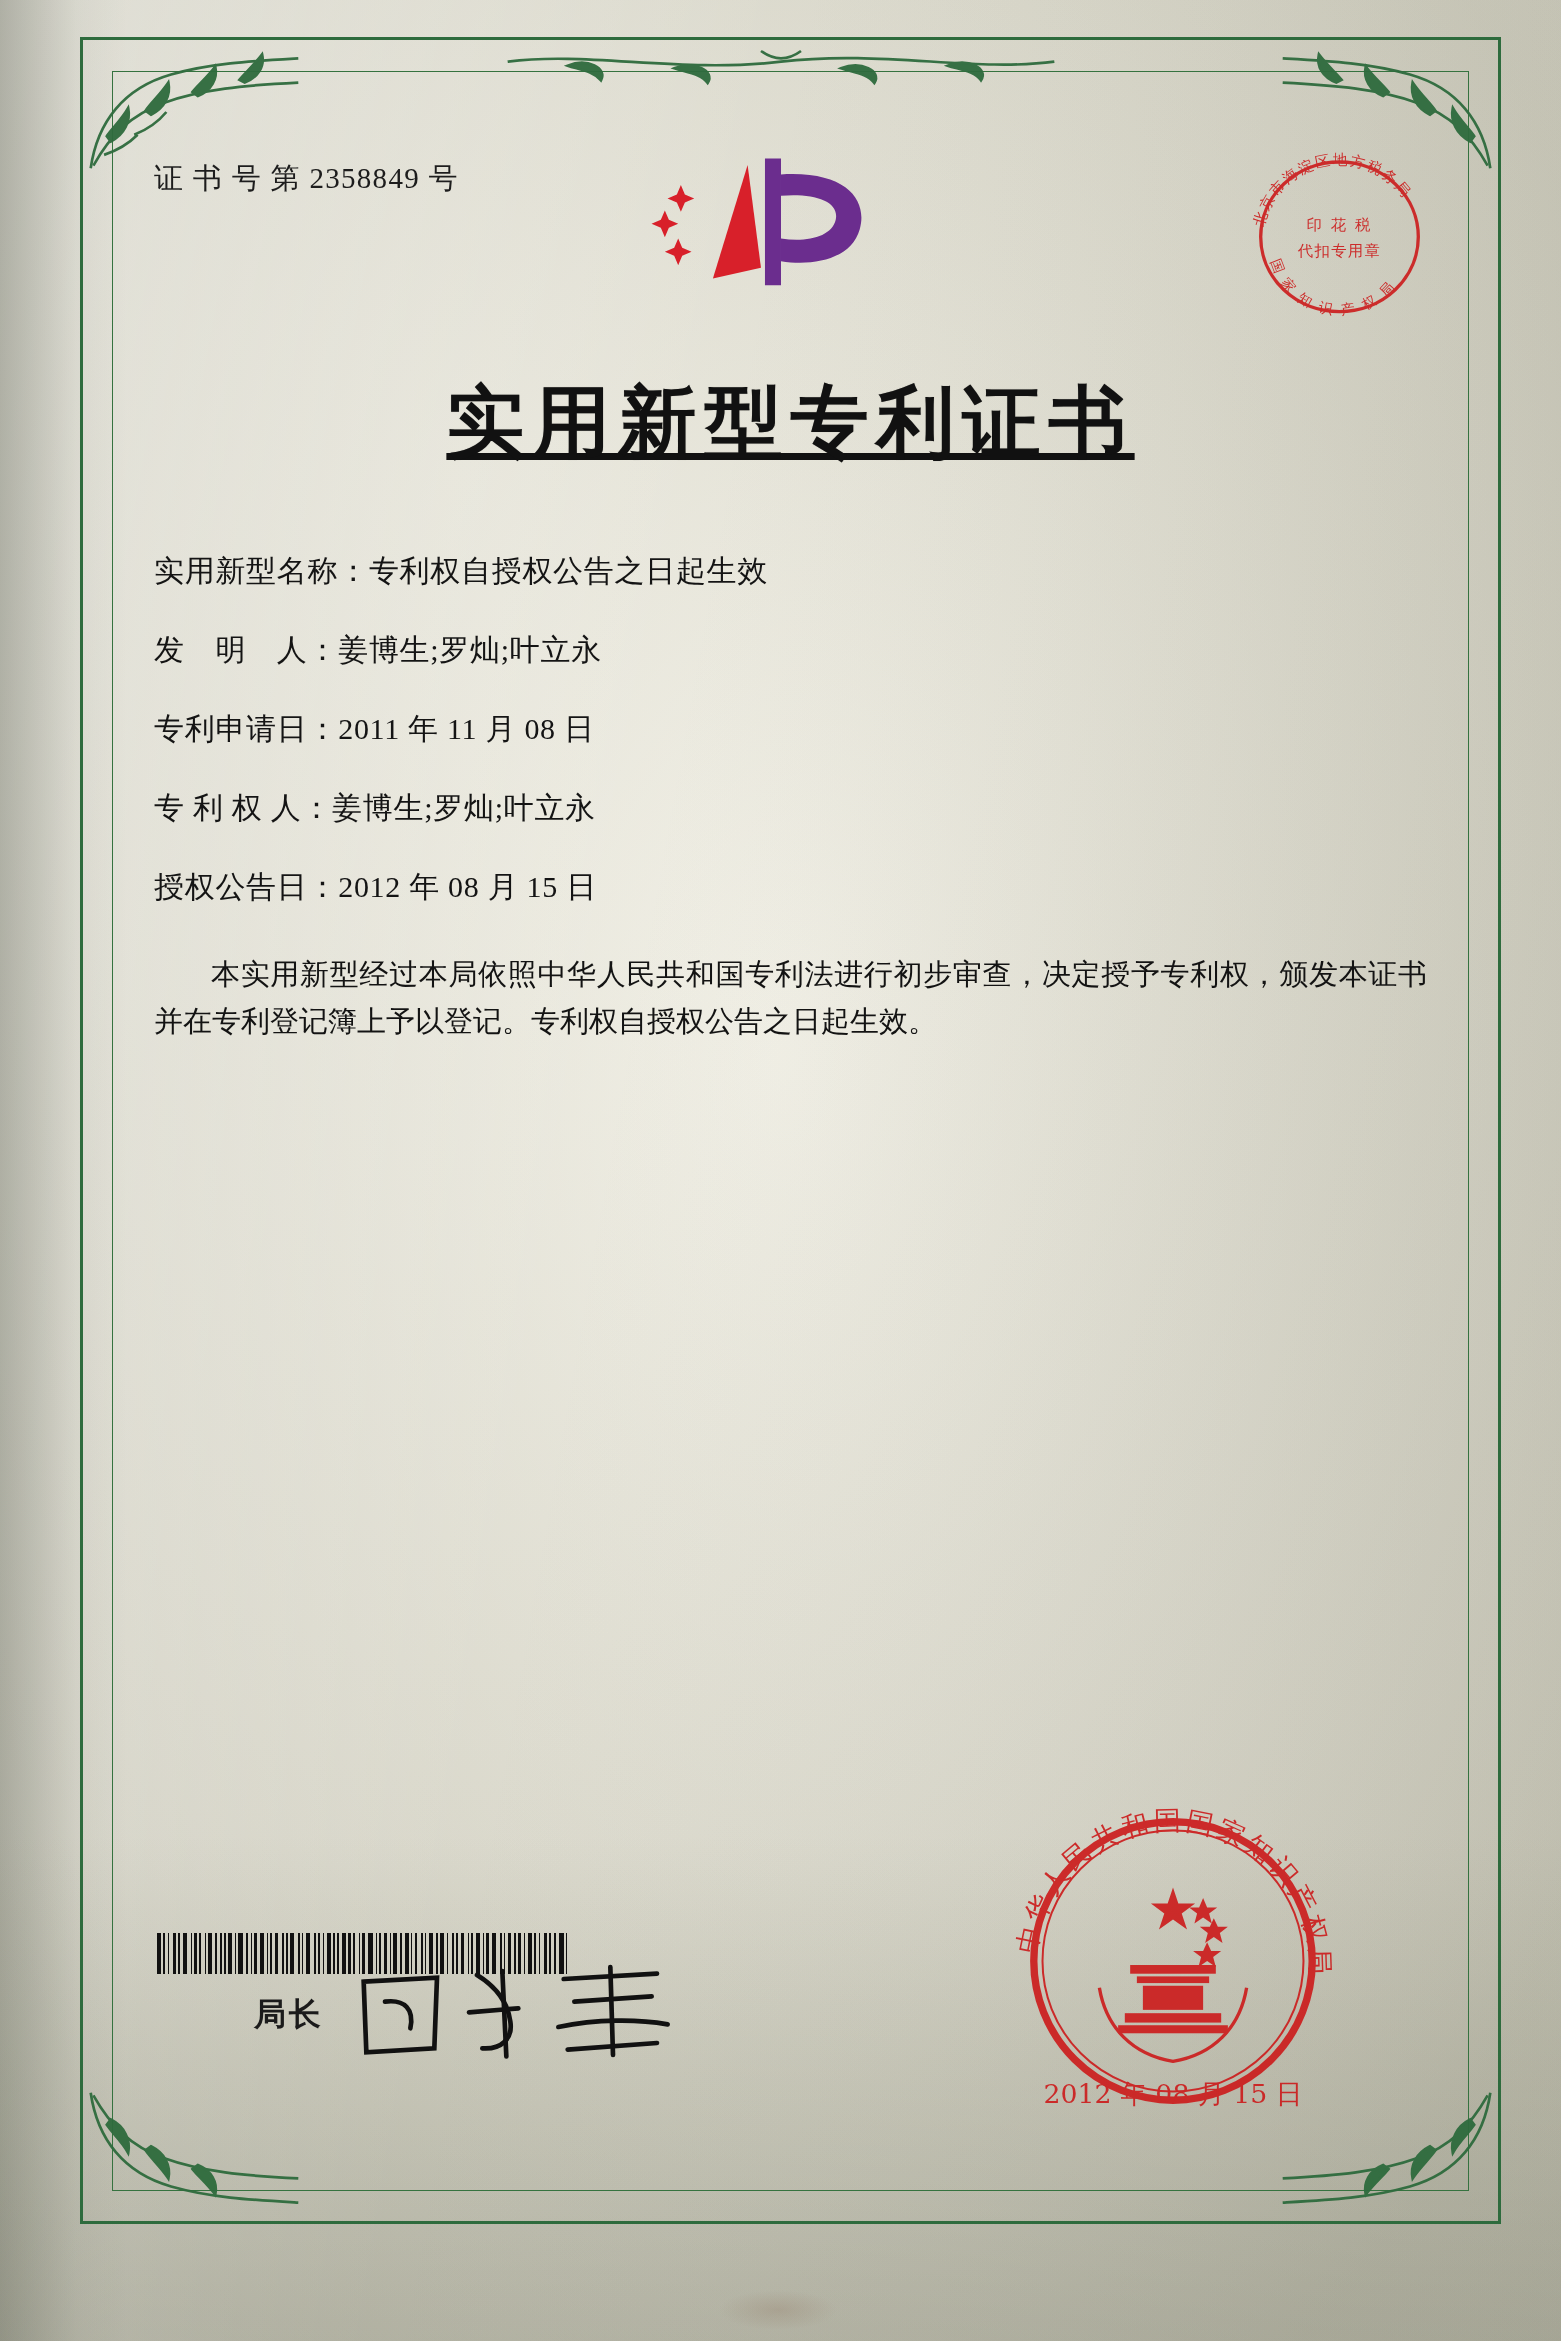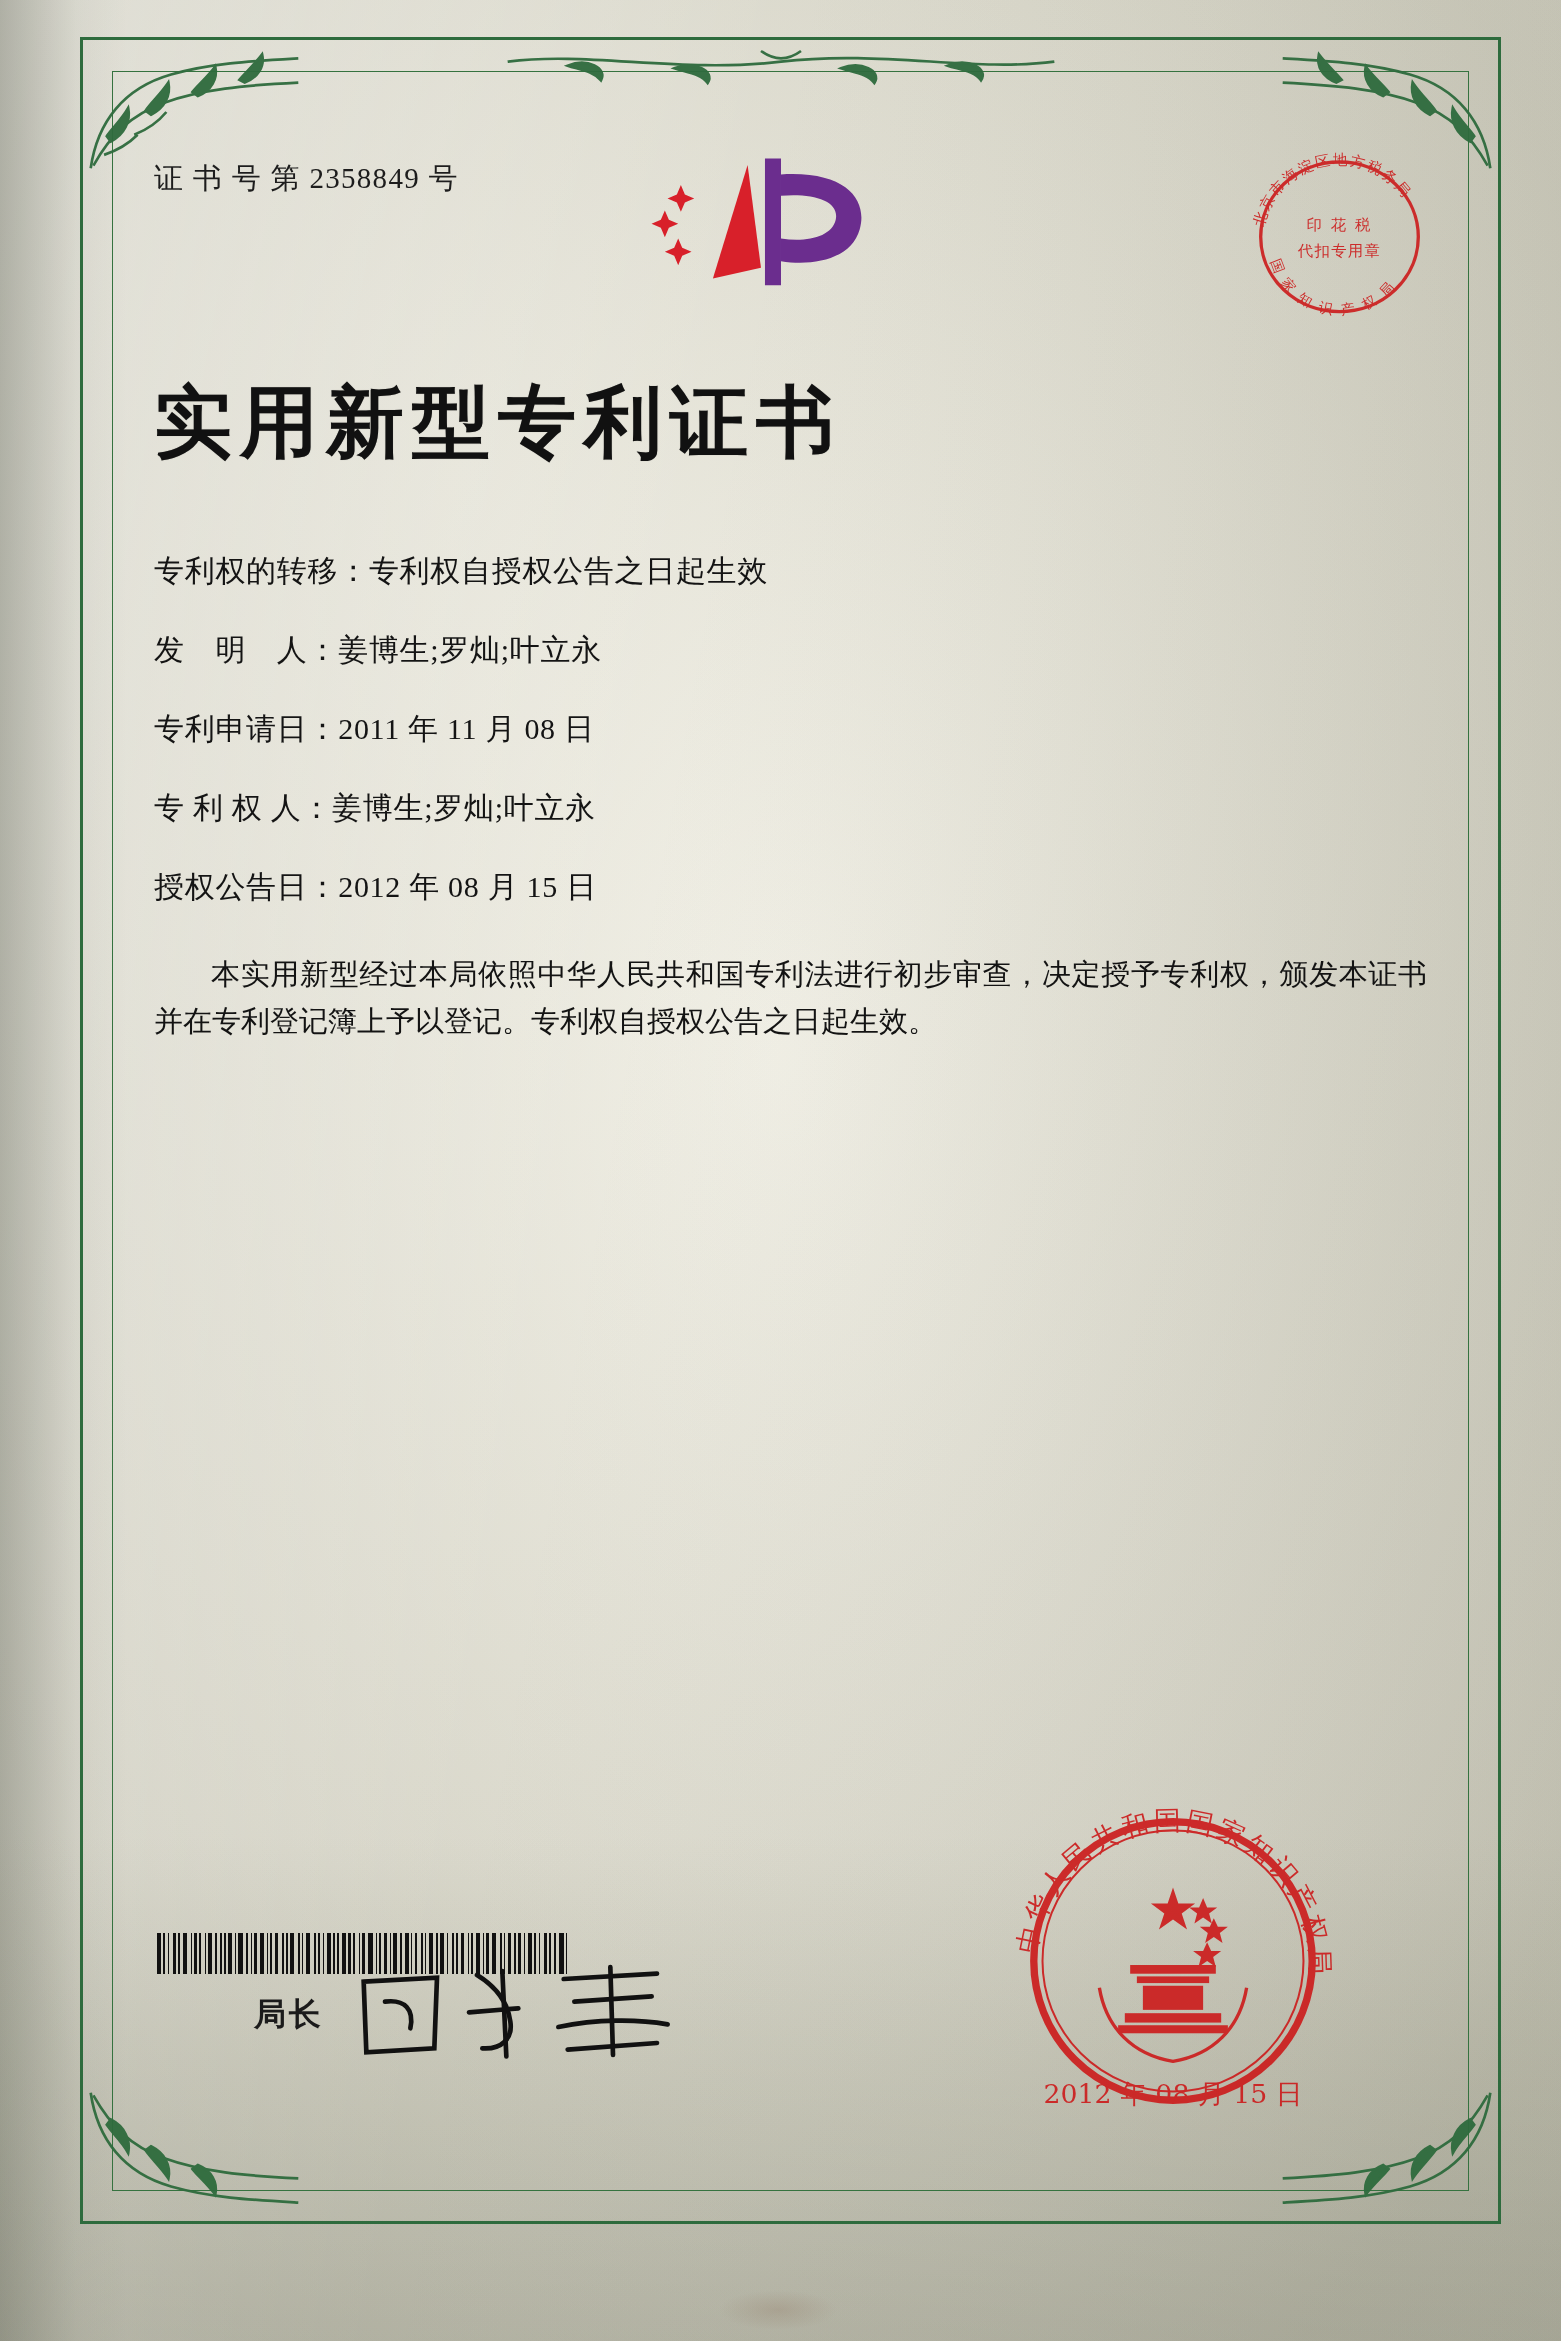--- a/index.html
+++ b/index.html
@@ -119,27 +119,29 @@
     position: absolute;
     right: -13.4px;
     top: 8px;
     width: 201px;
     height: 187px;
     opacity: 0.92;
   }
   .tax-stamp svg { width: 100%; height: 100%; }
 
   .title {
+    text-align: center;
     font-size: 78px;
     font-weight: bold;
     letter-spacing: 8px;
     margin: 172px 0 0 0;
     font-family: "DejaVu Serif", "Liberation Serif", serif;
     color: #111;
     text-shadow: 0 0 0.7px rgba(0,0,0,0.45);
+    text-decoration: underline;
   }
 
   .fields {
     margin-top: 80px;
     font-size: 30px;
     line-height: 1.0;
   }
   .field-row {
     display: flex;
     align-items: baseline;
@@ -341,21 +343,21 @@
         </text>
         <text x="150" y="132" text-anchor="middle" font-size="23" fill="#cc1f1f" font-family="'DejaVu Serif',serif" letter-spacing="3">印 花 税</text>
         <text x="150" y="170" text-anchor="middle" font-size="23" fill="#cc1f1f" font-family="'DejaVu Serif',serif" letter-spacing="2">代扣专用章</text>
       </svg>
     </div>
 
     <div class="title">实用新型专利证书</div>
 
     <div class="fields">
       <div class="field-row">
-        <span class="field-label">专利权的转移：</span>
+        <span class="field-label">实用新型名称：</span>
         <span class="field-value">专利权自授权公告之日起生效</span>
       </div>
       <div class="field-row">
         <span class="field-label">发　明　人：</span>
         <span class="field-value">姜博生;罗灿;叶立永</span>
       </div>
       <div class="field-row">
         <span class="field-label">专利申请日：</span>
         <span class="field-value">2011 年 11 月 08 日</span>
       </div>

